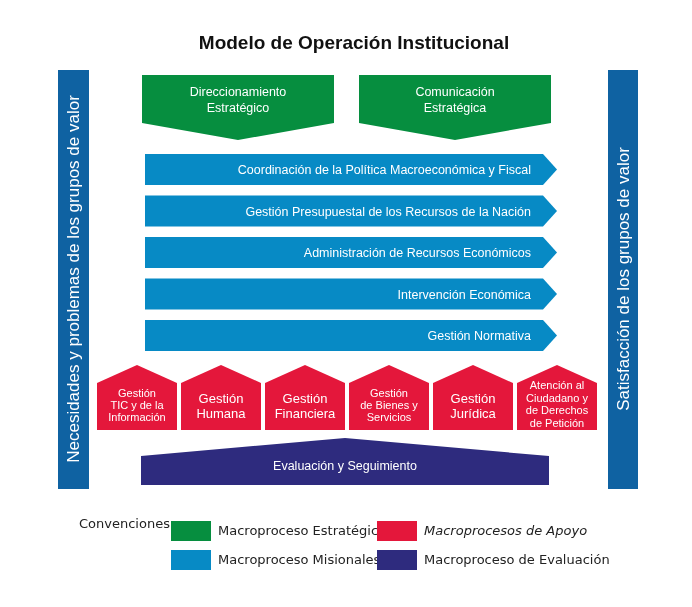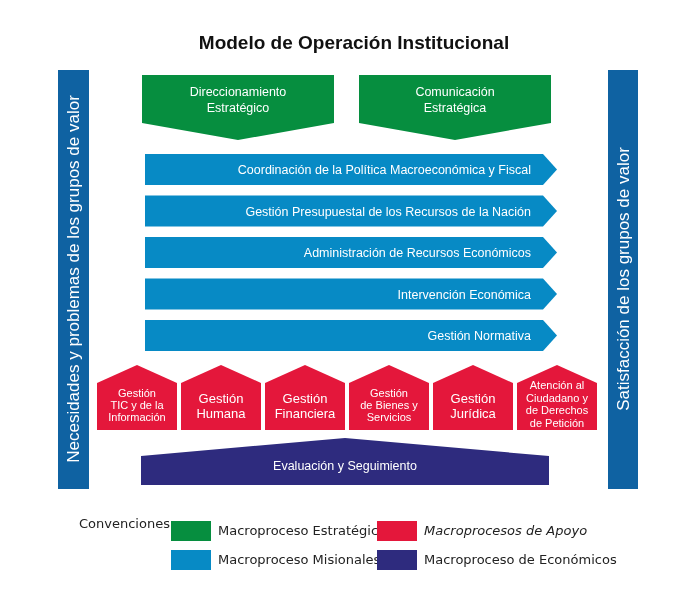--- a/index.html
+++ b/index.html
@@ -61,13 +61,13 @@
 <div class="abs legend-swatch" style="left: 171px; top: 521px; background: rgb(6, 142, 63);"></div>
 <div class="abs legend-label" style="left:218px; top:523px;">Macroproceso Estratégico</div>
 
 <div class="abs legend-swatch" style="left: 377px; top: 521px; background: rgb(228, 23, 59);"></div>
 <div class="abs legend-label" style="left:424px; top:523px;font-style:italic;">Macroprocesos de Apoyo</div>
 
 <div class="abs legend-swatch" style="left: 171px; top: 550px; background: rgb(7, 138, 197);"></div>
 <div class="abs legend-label" style="left:218px; top:552px;">Macroproceso Misionales</div>
 
 <div class="abs legend-swatch" style="left: 377px; top: 550px; background: rgb(46, 43, 126);"></div>
-<div class="abs legend-label" style="left:424px; top:552px;">Macroproceso de Económicos</div>
+<div class="abs legend-label" style="left:424px; top:552px;">Macroproceso de Evaluación</div>
 
 </body></html>

